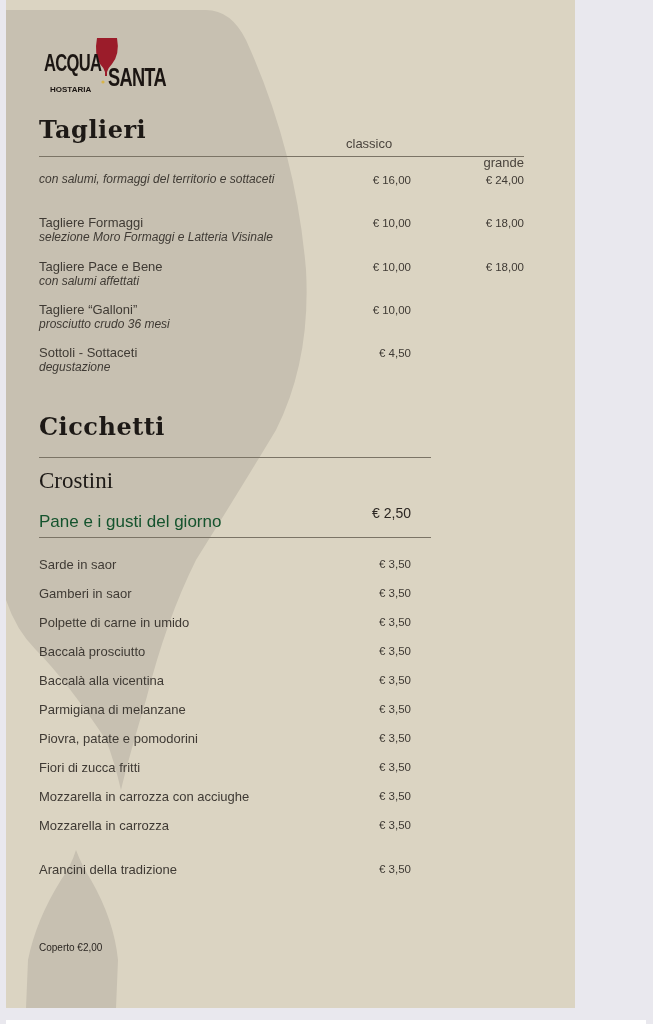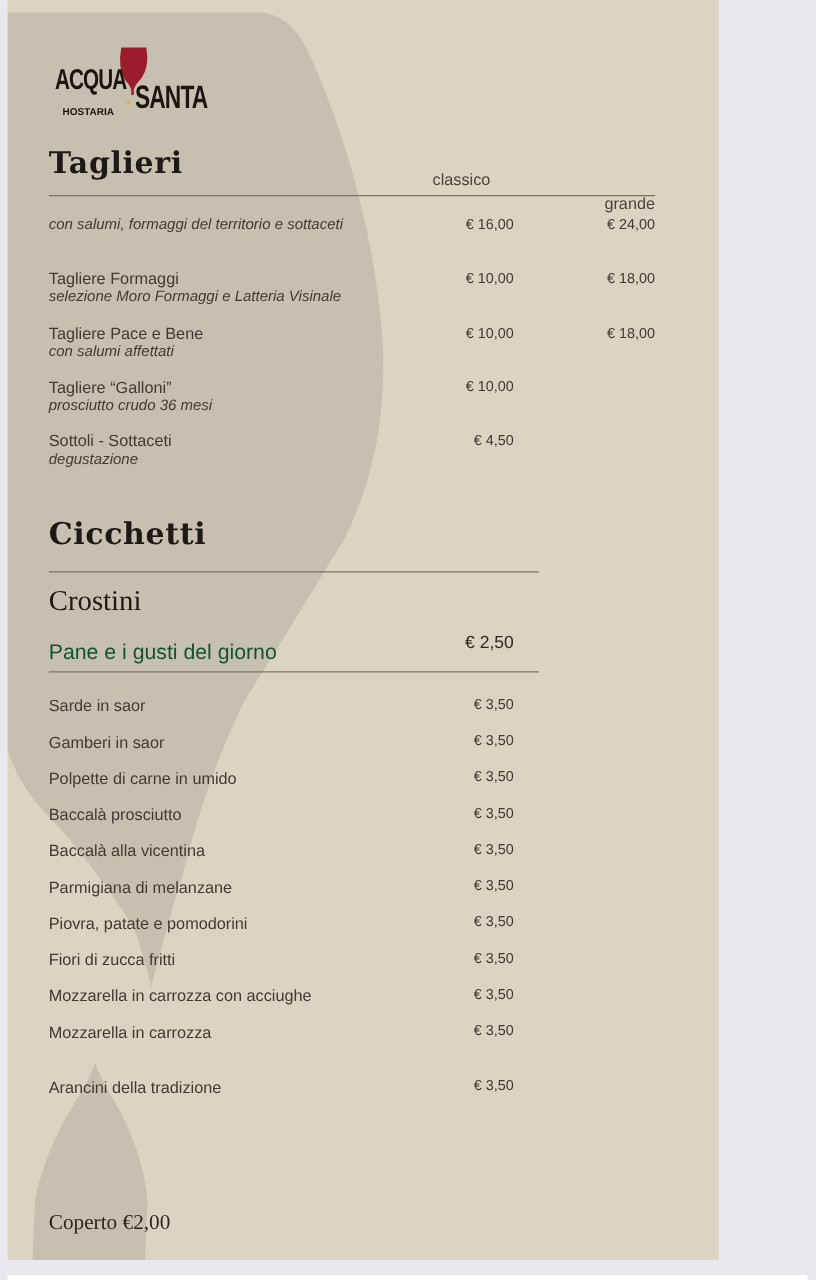--- a/index.html
+++ b/index.html
@@ -28,21 +28,21 @@
   .crostini-title { left: 33px; top: 468px; font-family: "Liberation Serif", serif; font-size: 23px; color: #1d1916; }
   .crostini-sub { left: 33px; top: 512px; font-size: 17px; color: #14532d; }
   .crostini-price { left: 350px; top: 505px; width: 55px; font-size: 14px; color: #2b2622; text-align: right; }
   .vertical-title {
     position: absolute; left: 594px; top: 810px;
     transform-origin: 0 0; transform: rotate(-90deg);
     font-family: "Liberation Serif", serif; font-size: 31px; color: #151210;
     white-space: nowrap; letter-spacing: 0.5px;
   }
   .bottle-icon { position: absolute; left: 601px; top: 866px; }
-  .coperto { left: 33px; top: 968px; font-size: 17px; color: #2b2622; font-family: Liberation Serif, serif; }
+  .coperto { left: 33px; top: 942px; font-size: 10px; color: #2b2622; }
   .bottom-strip { position: absolute; left: 6px; top: 1020px; width: 640px; height: 4px; background: #ffffff; }
 </style>
 </head>
 <body>
 
 <div class="page">
 
   <svg class="bg-shape" width="647" height="1008" viewBox="0 0 647 1008">
     <path d="M0,10 L200,10 Q225,10 240,40 Q290,150 300,270 Q305,360 270,430 Q240,480 190,560 Q160,620 140,700 Q122,760 115,790 Q108,760 100,740 Q60,680 30,650 Q10,630 0,600 Z" fill="#c7c0b1"></path>
     <path d="M20,1008 L22,960 Q30,920 55,880 Q65,866 70,850 Q76,866 85,880 Q108,920 112,960 L110,1008 Z" fill="#c7c0b1"></path>

